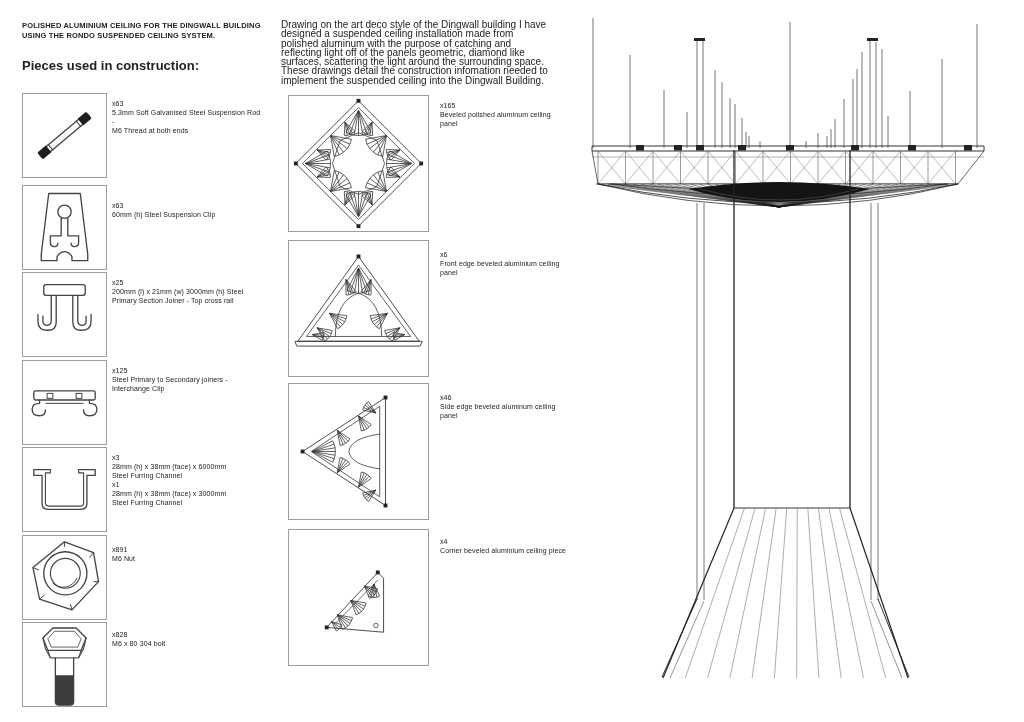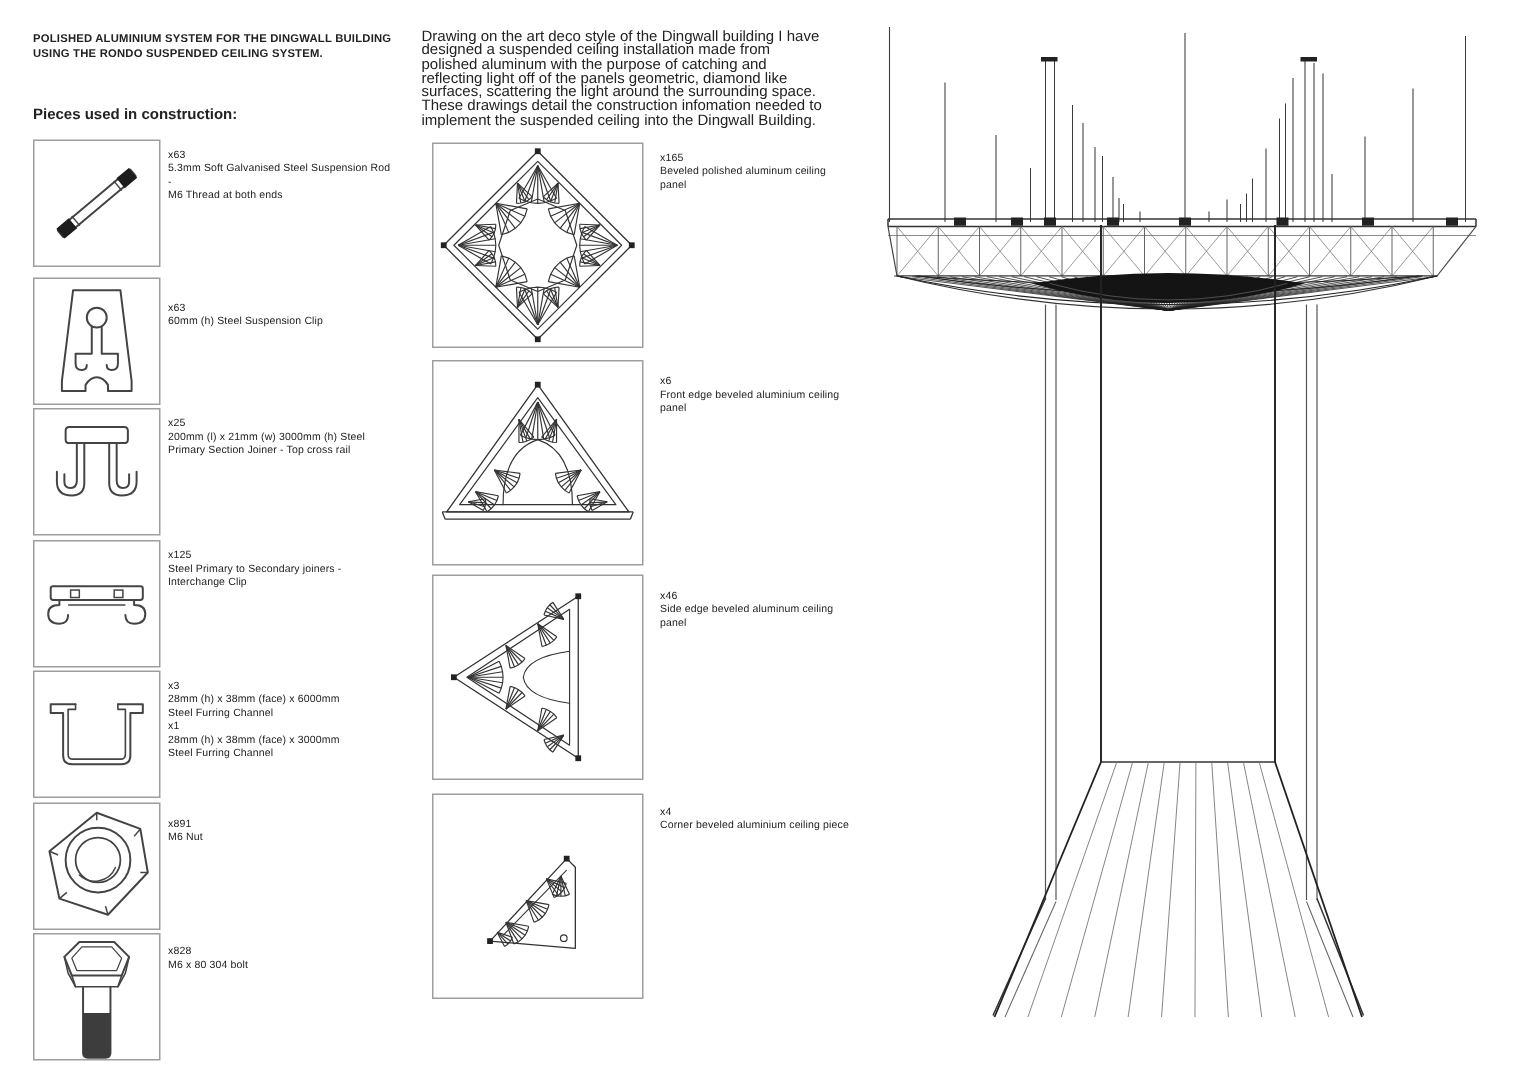--- a/index.html
+++ b/index.html
@@ -1,40 +1,40 @@
 <!DOCTYPE html>
 <html style="--ink: #222222; --border: #9e9e9e; --bg: #ffffff;"><head>
 <meta charset="utf-8">
 <style>
   html,body{margin:0;padding:0;background:#fff}
   .page{position:relative;width:1024px;height:722px;background:var(--bg,#fff);
         font-family:"Liberation Sans",sans-serif;color:var(--ink,#222);overflow:hidden}
   .title{position:absolute;left:22px;top:21px;width:254px;font-size:7.5px;font-weight:bold;
          line-height:9.6px;letter-spacing:.15px}
   .intro{position:absolute;left:281px;top:20px;width:268px;font-size:10px;line-height:9.3px;margin:0}
-  .pieces{position:absolute;left:22px;top:71px;font-size:10px;font-weight:bold}
+  .pieces{position:absolute;left:22px;top:58px;font-size:13px;font-weight:bold}
   .part-row,.panel-row{position:absolute}
   .part-row{left:22px;width:260px;height:85px}
   .panel-row{left:288px;width:300px;height:137px}
   .thumb{position:absolute;left:0;top:0;background:#fff;border:1px solid var(--border,#9e9e9e)}
   .part-row .thumb{width:83px;height:83px}
   .panel-row .thumb{width:139px;height:135px}
   .thumb svg{display:block;width:100%;height:100%}
   .plabel{position:absolute;font-size:7px;line-height:9px;white-space:pre-line;letter-spacing:.1px}
   .part-row .plabel{left:90px;top:6px;width:178px}
   .panel-row .plabel{left:152px;top:6px;width:152px}
   .scene{position:absolute;left:585px;top:0;width:439px;height:722px}
 </style>
 </head>
 <body>
 
 <div class="page">
 
   <div class="title">
-    <div>POLISHED ALUMINIUM SYSTEM FOR THE DINGWALL BUILDING</div>
+    <div>POLISHED ALUMINIUM CEILING FOR THE DINGWALL BUILDING</div>
     <div>USING THE RONDO SUSPENDED CEILING SYSTEM.</div>
   </div>
 
   <p class="intro">Drawing on the art deco style of the Dingwall building I have designed a suspended ceiling installation made from polished aluminum with the purpose of catching and reflecting light off of the panels geometric, diamond like surfaces, scattering the light around the surrounding space. These drawings detail the construction infomation needed to implement the suspended ceiling into the Dingwall Building.</p>
 
   <div class="pieces">Pieces used in construction:</div>
 
   <div class="part-row" style="top:93px">
     <div class="thumb">
       <svg viewBox="0 0 100 100">

